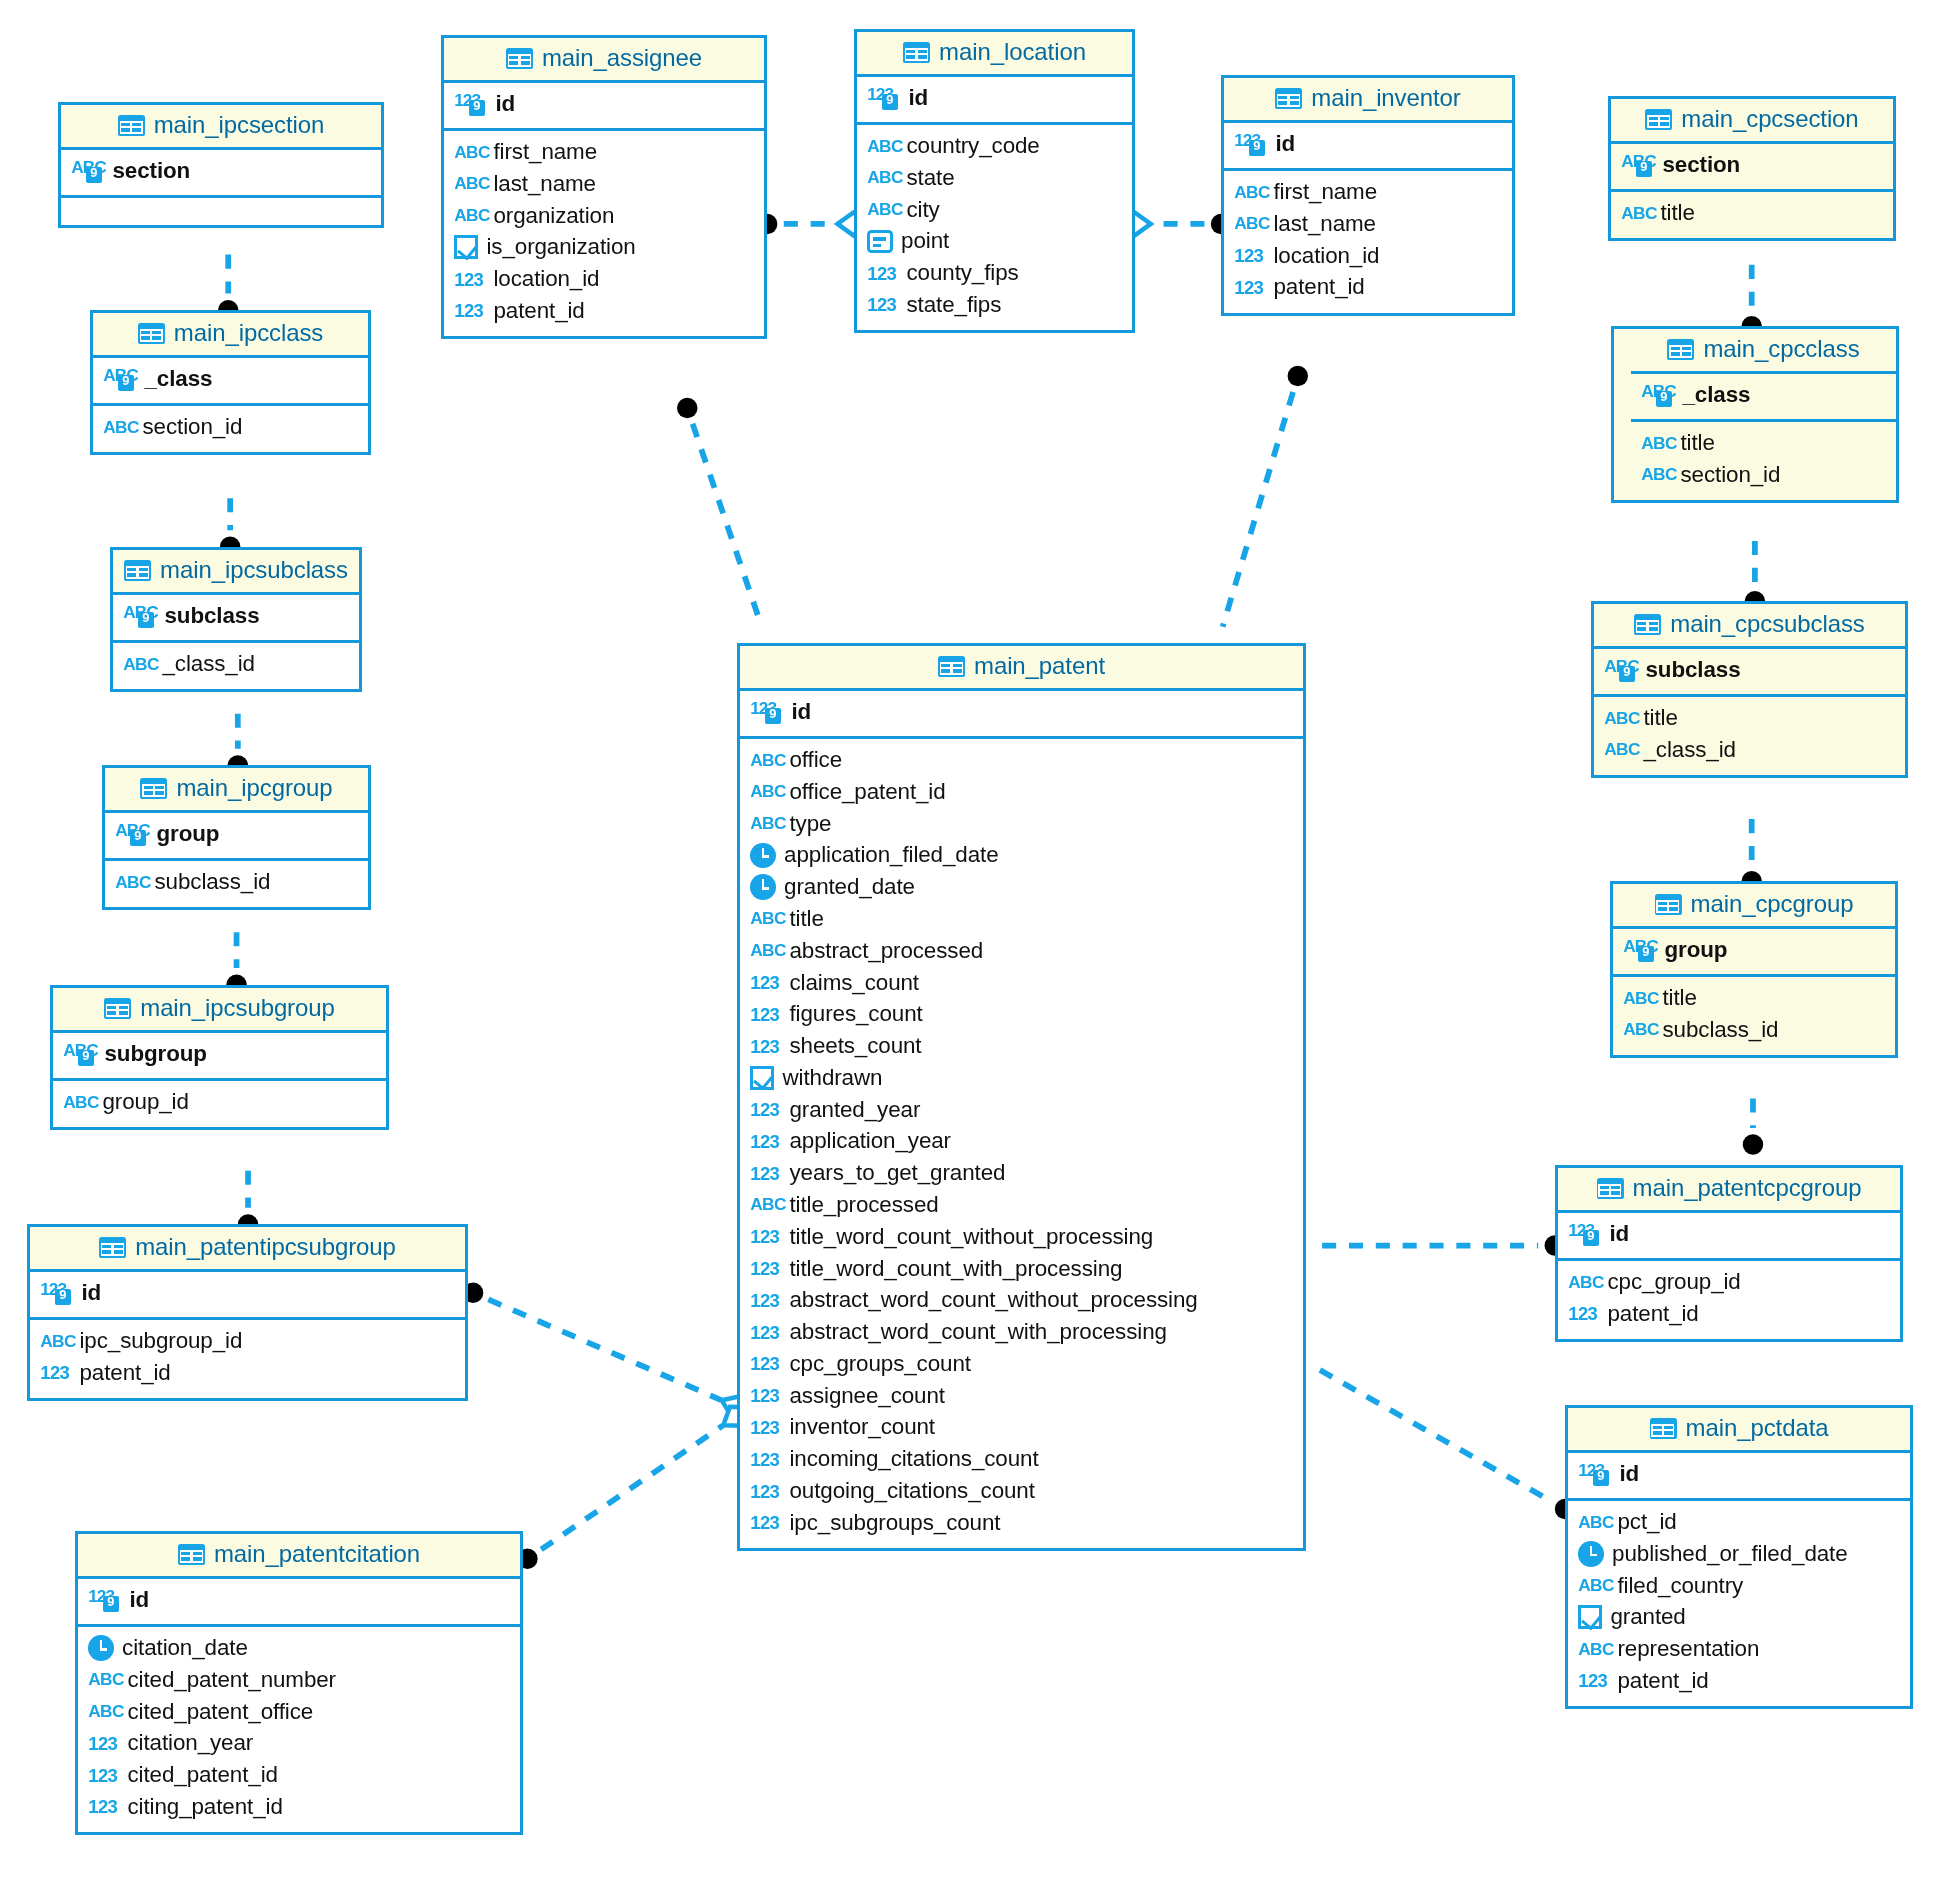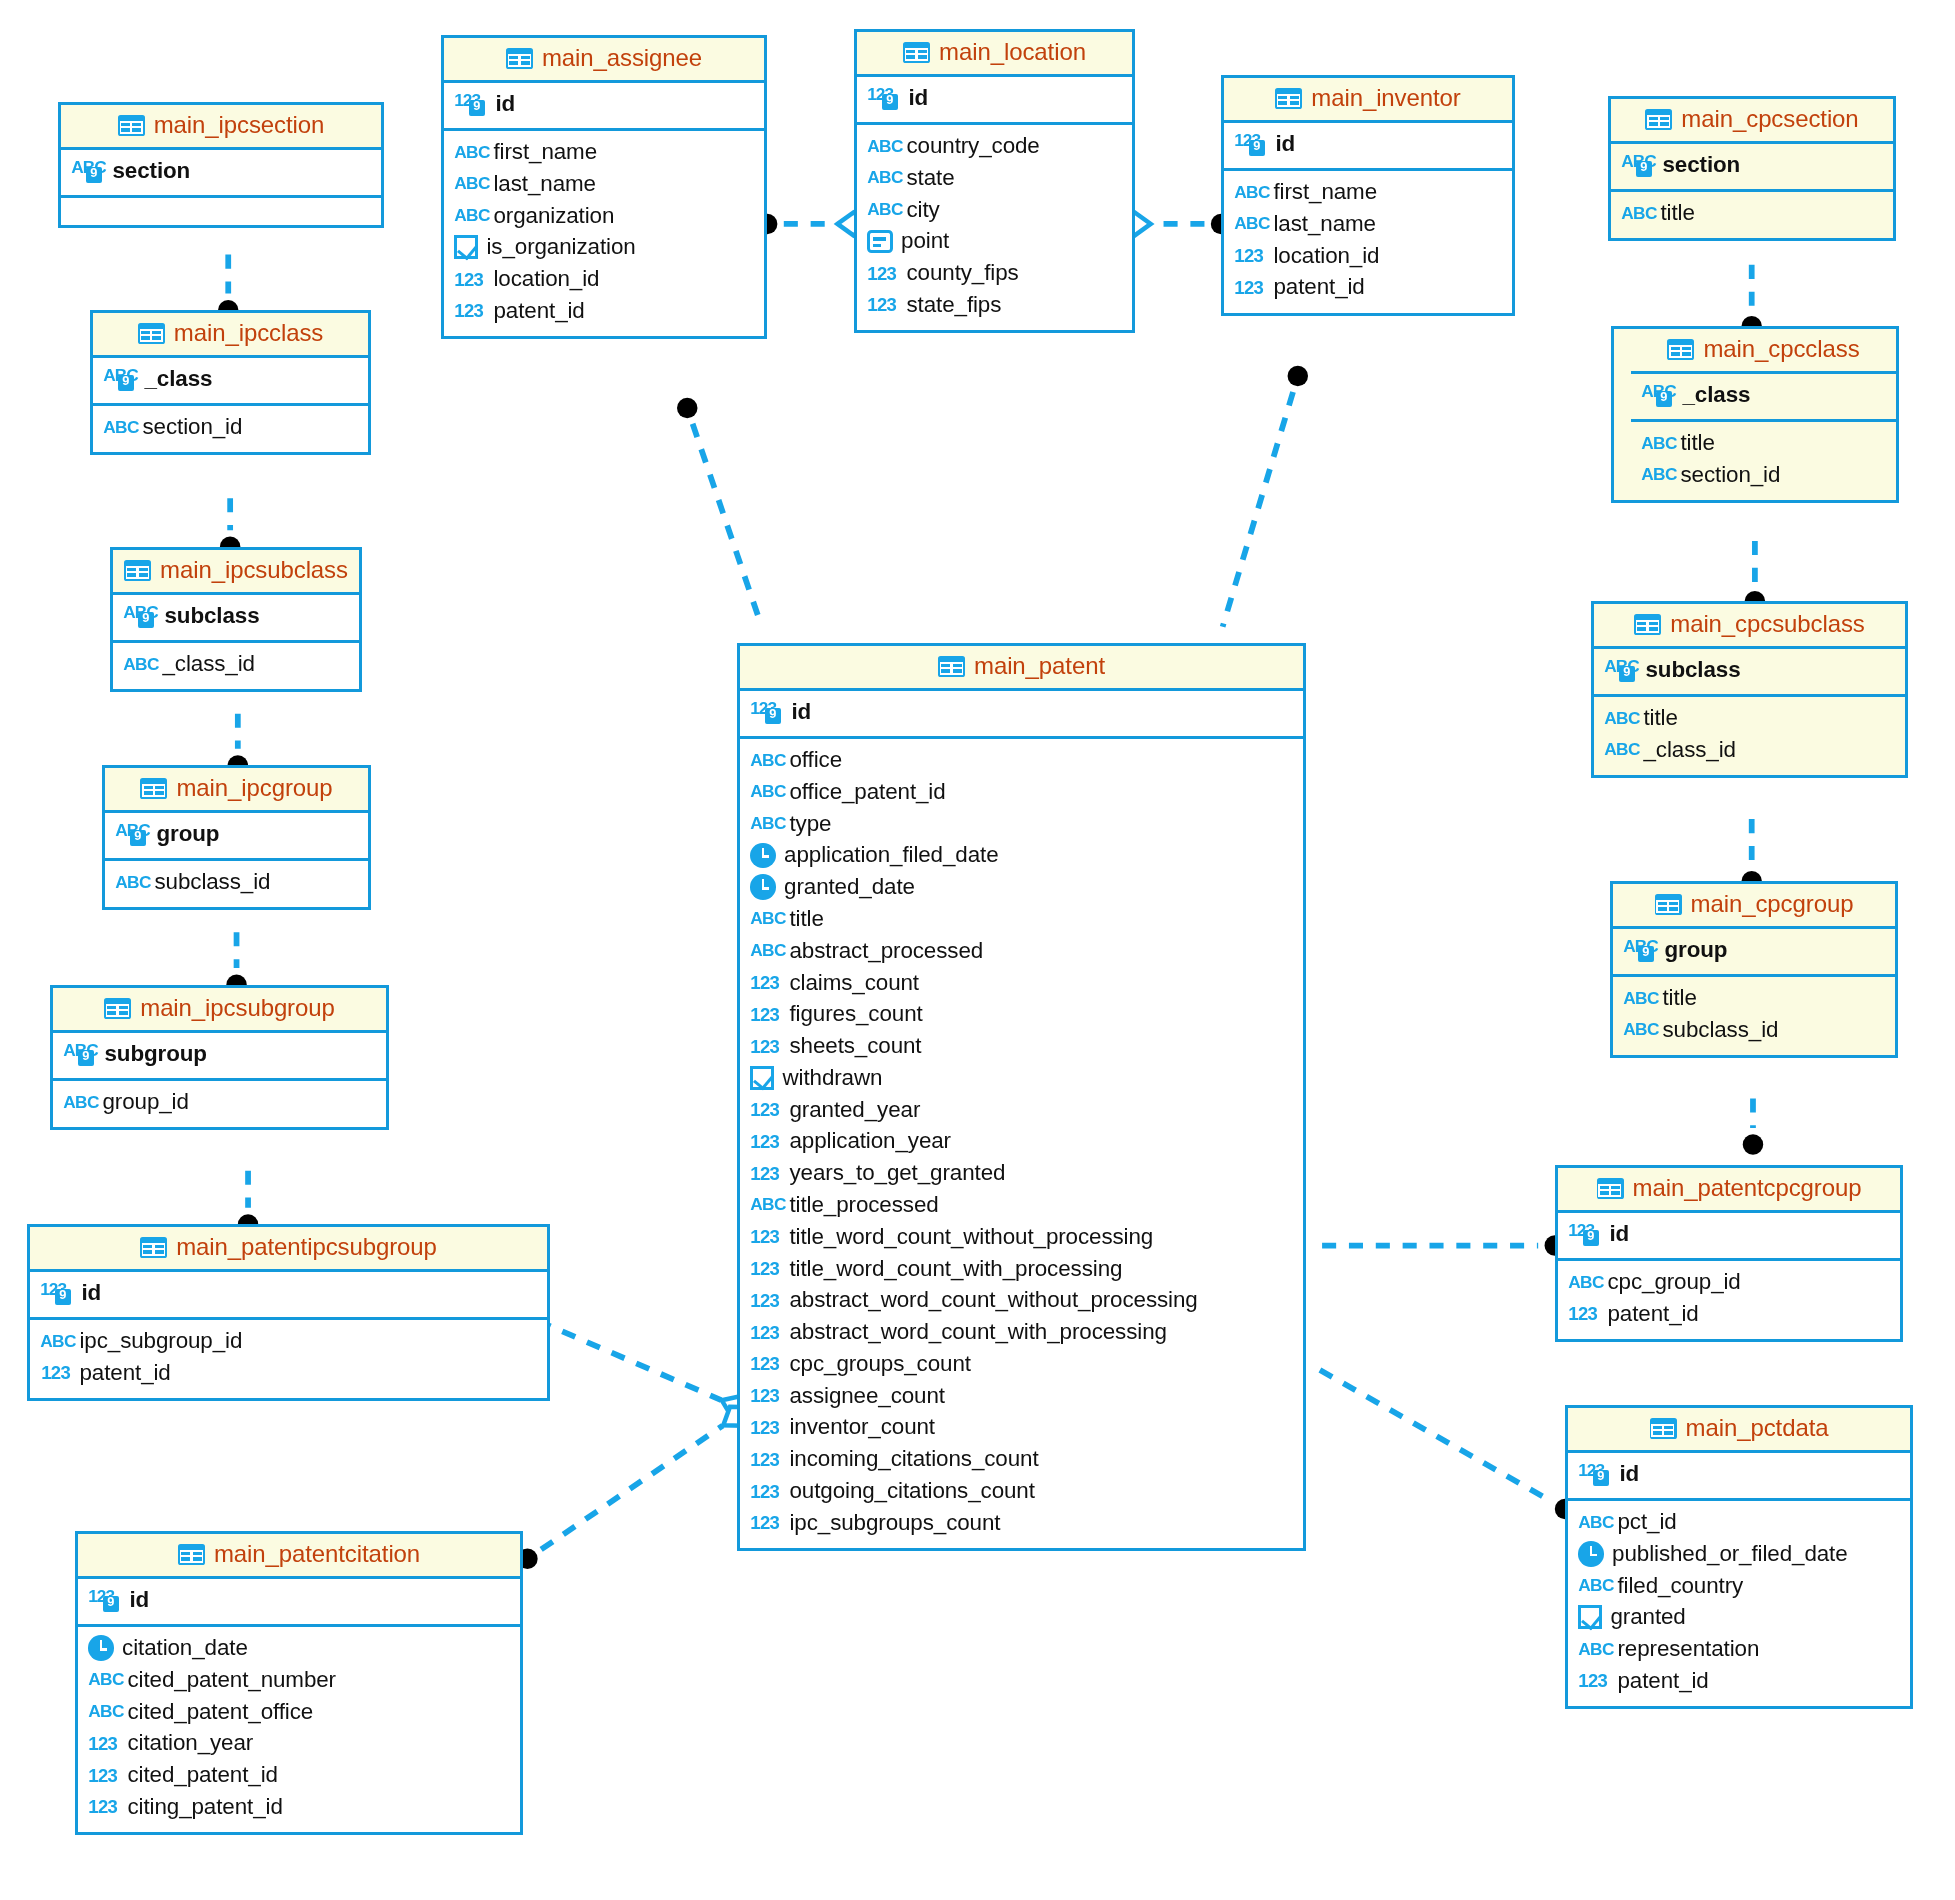--- a/index.html
+++ b/index.html
@@ -20,21 +20,21 @@
 
   .ent-header{
     background:#fbfbe1;
     display:flex;align-items:center;justify-content:center;
     gap:9px;
     padding:6.4px 11.5px 7.7px 11.5px;
     border-bottom:3.2px solid #1399db;
     box-sizing:border-box;
   }
   .ent-title{
-    font-size:24px;color:#c2410c;letter-spacing:-0.1px;white-space:nowrap;
+    font-size:24px;color:#0369a1;letter-spacing:-0.1px;white-space:nowrap;
   }
 
   .pk-section{
     border-bottom:3.2px solid #1399db;
     padding:5.8px 10.2px 7px 10.2px;
     box-sizing:border-box;
   }
   .cols-section{padding:5.8px 10.2px 9px 10.2px;box-sizing:border-box;}
   .cols-section.empty{min-height:27px;}
 
@@ -291,21 +291,21 @@
             <span class="col-name pk">subgroup</span>
           </div>
         </div>
         <div class="cols-section">
           <div class="col-row">
             <span class="ic ic-abc">ABC</span>
             <span class="col-name">group_id</span>
           </div>
         </div>
       </div>
-      <div class="entity" style="left: 27px; top: 1224px; width: 523px; text-align: center;">
+      <div class="entity" style="left: 27px; top: 1224px; width: 441px;">
         <div class="ent-header">
           <span class="ic ic-table">
             <i class="frame"></i>
             <i class="inner"></i>
             <i class="c1"></i>
             <i class="c2"></i>
             <i class="c3"></i>
             <i class="c4"></i>
           </span>
           <span class="ent-title">main_patentipcsubgroup</span>

